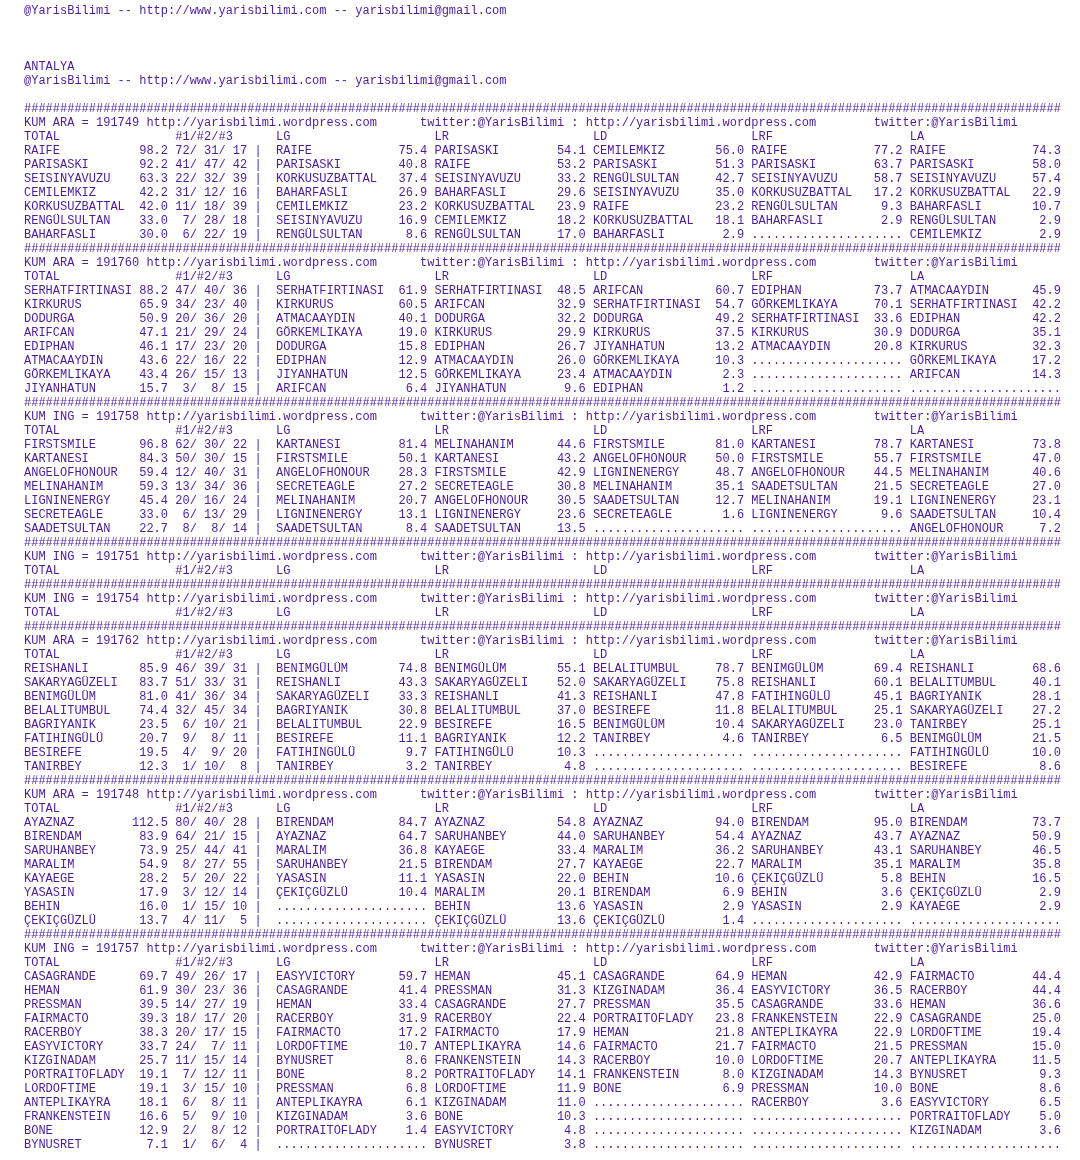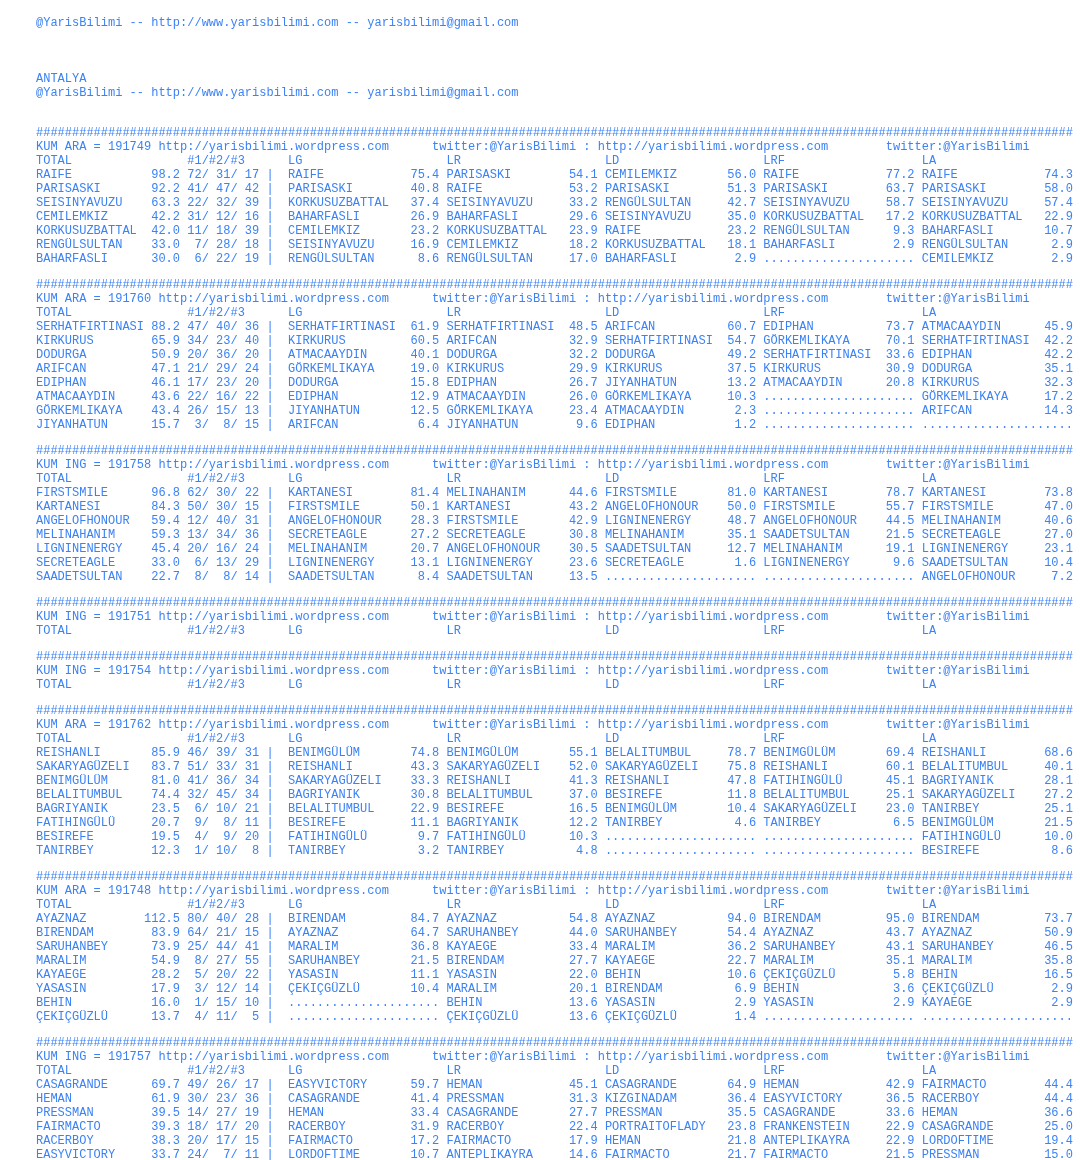--- a/index.html
+++ b/index.html
@@ -9,25 +9,25 @@
   }
   body {
     width: 1080px;
     height: 1160px;
     overflow: hidden;
   }
   .doc {
     padding: 4px 0 0 24px;
   }
   pre.mono {
-    margin: 12px;
+    margin: 0;
     font-family: "Liberation Mono", "DejaVu Sans Mono", monospace;
     font-size: 12px;
     line-height: 14px;
-    color: #3b82f6;
+    color: #4c1d95;
     white-space: pre;
   }
   pre.header-block {
     height: 98px;
     overflow: hidden;
   }
 </style>
 </head>
 <body>
 

